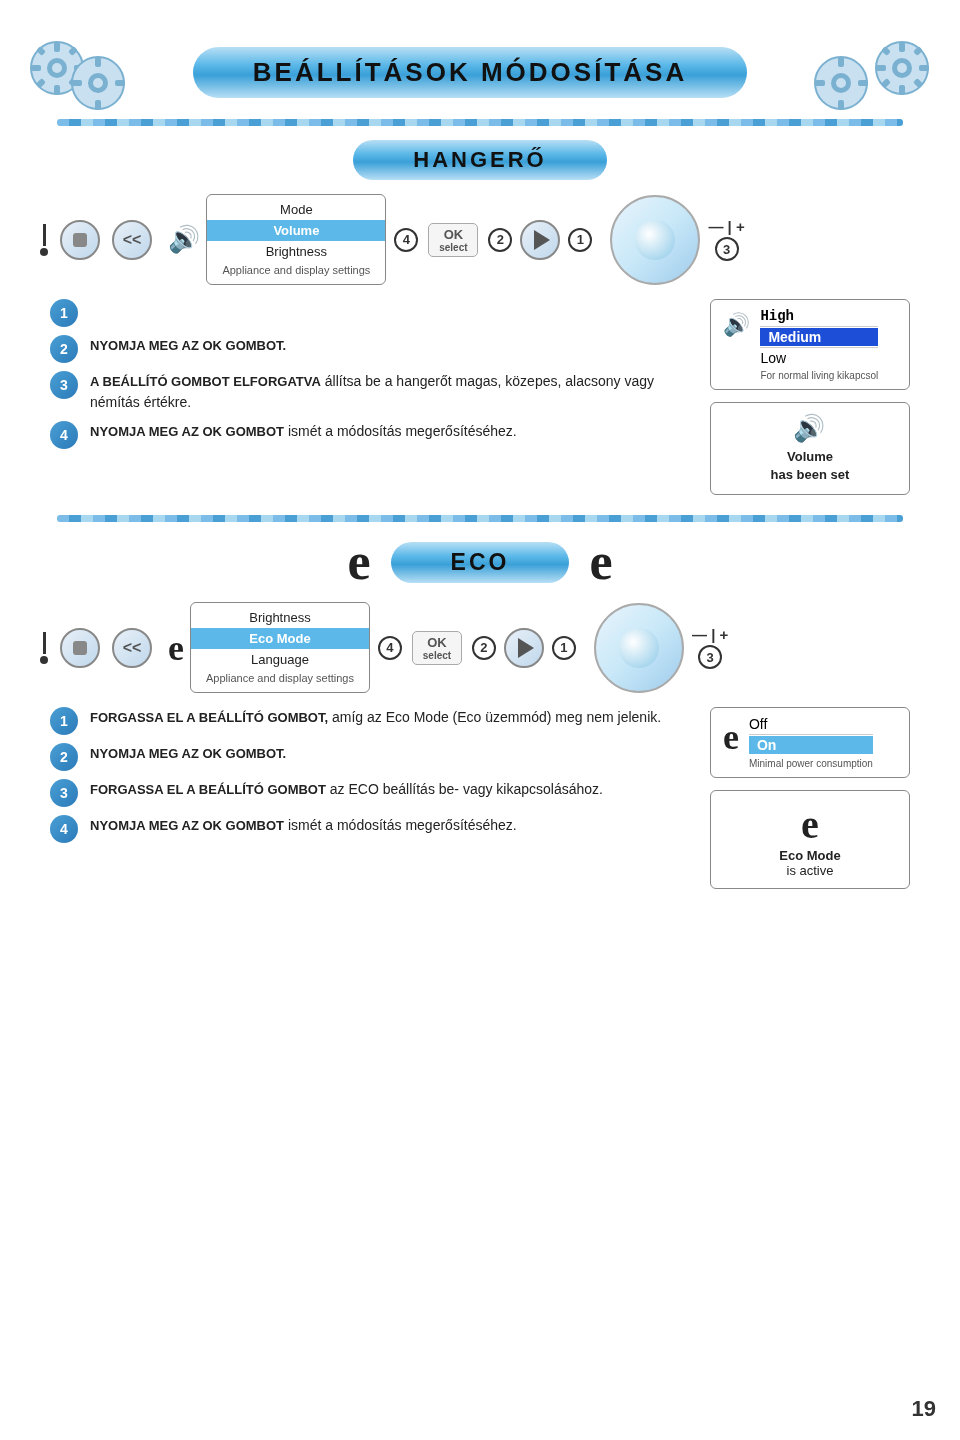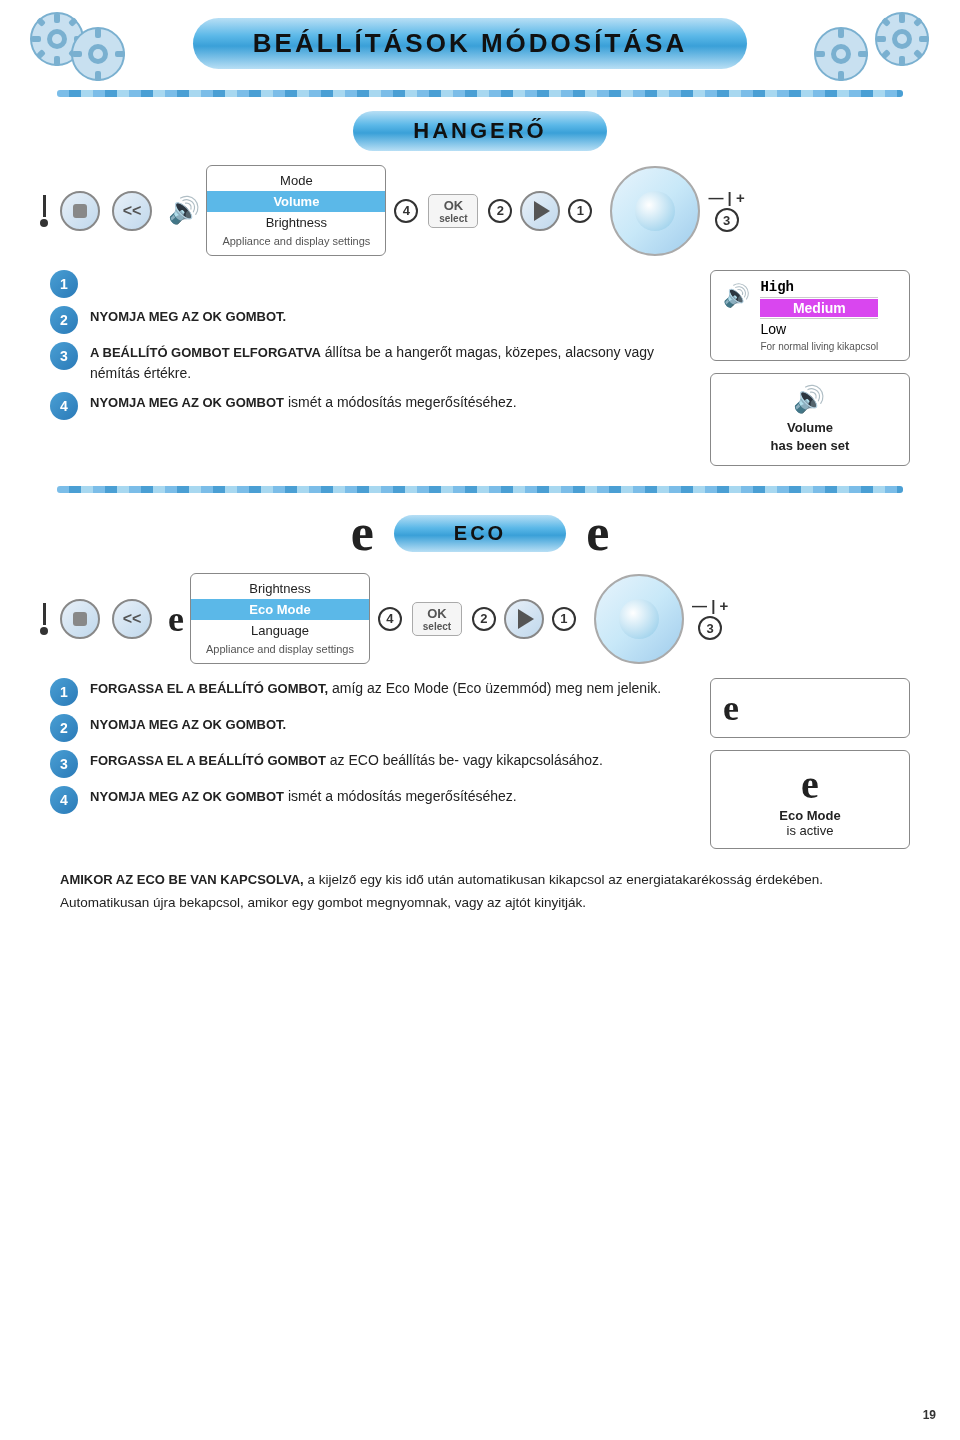--- a/index.html
+++ b/index.html
@@ -10,21 +10,21 @@
       font-family: Arial, sans-serif;
       position: relative;
       overflow-x: hidden;
     }
 
     
     .page-number {
       position: absolute;
       bottom: 18px;
       right: 24px;
-      font-size: 12px;
+      font-size: 22px;
       font-weight: bold;
       color: #333;
     }
 
     .ctrl-circle-lg {
       width: 90px;
       height: 90px;
       border-radius: 50%;
       border: 2px solid #aaa;
       background: linear-gradient(135deg, #e8f4fc 0%, #c8e8f8 50%, #a0ccec 100%);
@@ -134,20 +134,21 @@
 
     
     .skip-text {
       font-size: 20px;
       font-weight: bold;
       color: #555;
     }
 
     .main-wrapper {
       padding: 0 20px;
+      margin-top: 29px;
     }
   </style>
 </head>
 <body>
 
 <div class="main-wrapper">
 
   <div style="display:flex; justify-content:space-between; align-items:flex-start; padding: 12px 10px 0 10px;">
     <div style="display:flex; gap:6px;">
       <svg width="55" height="55" viewBox="0 0 55 55">
@@ -294,41 +295,41 @@
         </div>
       </div>
     </div>
 
     <div style="display:flex; flex-direction:column; gap:12px; min-width:200px;">
 
       <div style="display:flex; align-items:flex-start; gap:10px; border:1.5px solid #888; border-radius:6px; padding:8px 12px; background:#fff;">
         <div style="font-size:22px; margin-top:4px;">🔊</div>
         <div>
           <div style="font-size:14px; font-weight:bold; border-bottom:1px solid #ccc; padding-bottom:2px;font-family:Liberation Mono, monospace;">High</div>
-          <div style="background:#d946ef; color:#fff; font-size:14px; font-weight:bold; padding:1px 8px; margin:1px 0;text-align:center;">Medium</div>
+          <div style="background:#1d4ed8; color:#fff; font-size:14px; font-weight:bold; padding:1px 8px; margin:1px 0;">Medium</div>
           <div style="font-size:14px; border-top:1px solid #ccc; padding-top:2px;">Low</div>
           <div style="font-size:10px; color:#555; margin-top:4px;">For normal living kikapcsol</div>
         </div>
       </div>
 
       <div style="border:1.5px solid #888; border-radius:6px; padding:10px 20px; text-align:center; background:#fff;">
         <div style="font-size:26px;">🔊</div>
         <div style="font-size:13px; font-weight:bold; color:#222; line-height:1.4; margin-top:4px;">Volume<br>has been set</div>
       </div>
     </div>
   </div>
 
   <div style="width:92%; margin:14px auto; height:7px; background: repeating-linear-gradient(90deg, #7bbde8 0px, #7bbde8 12px, #4a9fd4 12px, #4a9fd4 24px, #a8d8f0 24px, #a8d8f0 36px); border-radius:3px;"></div>
 
   <div style="display:flex; justify-content:center; align-items:center; gap:20px; margin:6px 0;">
 
     <div style="font-size:52px; font-weight:900; color:#222; font-family: serif; line-height:1;">e</div>
 
     <div style="background: linear-gradient(180deg, #b8dff5 0%, #5bb8e8 35%, #3aa0d8 55%, #b8dff5 100%); border-radius:22px; padding:7px 60px;">
-      <span style="font-size:20px; font-weight:900; letter-spacing:3px; color:#111; text-transform:uppercase;">ECO</span>
+      <span style="font-size:23px; font-weight:900; letter-spacing:3px; color:#111; text-transform:uppercase;">ECO</span>
     </div>
 
     <div style="font-size:52px; font-weight:900; color:#222; font-family: serif; line-height:1;">e</div>
   </div>
 
   <div style="display:flex; align-items:center; padding:8px 20px; gap:8px;">
 
     <div style="display:flex; flex-direction:column; align-items:center; gap:2px; margin-right:4px;">
       <div style="width:3px; height:22px; background:#333;"></div>
       <div style="width:8px; height:8px; border-radius:50%; background:#333;"></div>
@@ -407,31 +408,33 @@
         <div class="instruction-text">
           <strong>Nyomja meg az OK gombot</strong> ismét a módosítás megerősítéséhez.
         </div>
       </div>
     </div>
 
     <div style="display:flex; flex-direction:column; gap:12px; min-width:200px;">
 
       <div style="display:flex; align-items:flex-start; gap:10px; border:1.5px solid #888; border-radius:6px; padding:8px 12px; background:#fff;">
         <div style="font-size:36px; font-weight:900; font-family:serif; color:#222; margin-top:0;">e</div>
+        <div>
+          <div style="font-size:14px; border-bottom:1px solid #ccc; padding-bottom:2px;">Off</div>
+          <div style="background:#5bb8e8; color:#fff; font-size:14px; font-weight:bold; padding:1px 8px; margin:1px 0;">On</div>
+          <div style="font-size:10px; color:#555; margin-top:4px;">Minimal power consumption</div>
+        </div>
       </div>
 
       <div style="border:1.5px solid #888; border-radius:6px; padding:10px 20px; text-align:center; background:#fff;">
         <div style="font-size:40px; font-weight:900; font-family:serif; color:#222;">e</div>
         <div style="font-size:13px; font-weight:bold; color:#222;">Eco Mode</div>
         <div style="font-size:13px; color:#222;">is active</div>
       </div>
     </div>
   </div>
 
   <div style="padding:14px 40px 20px 40px;">
-    <p style="font-size:13.5px; color:#222; line-height:1.65; margin-bottom:8px;">
-      <span style="font-weight:900; text-transform:uppercase; font-size:13px;">Amikor az ECO be van kapcsolva,</span><span> a kijelző egy kis idő után automatikusan kikapcsol az energiatakarékosság érdekében. Automatikusan újra bekapcsol, amikor egy gombot megnyomnak, vagy az ajtót kinyitják.</span>
-    </p>
   </div>
 
 </div>
 
 <div class="page-number">19</div>
 
 </body></html>

